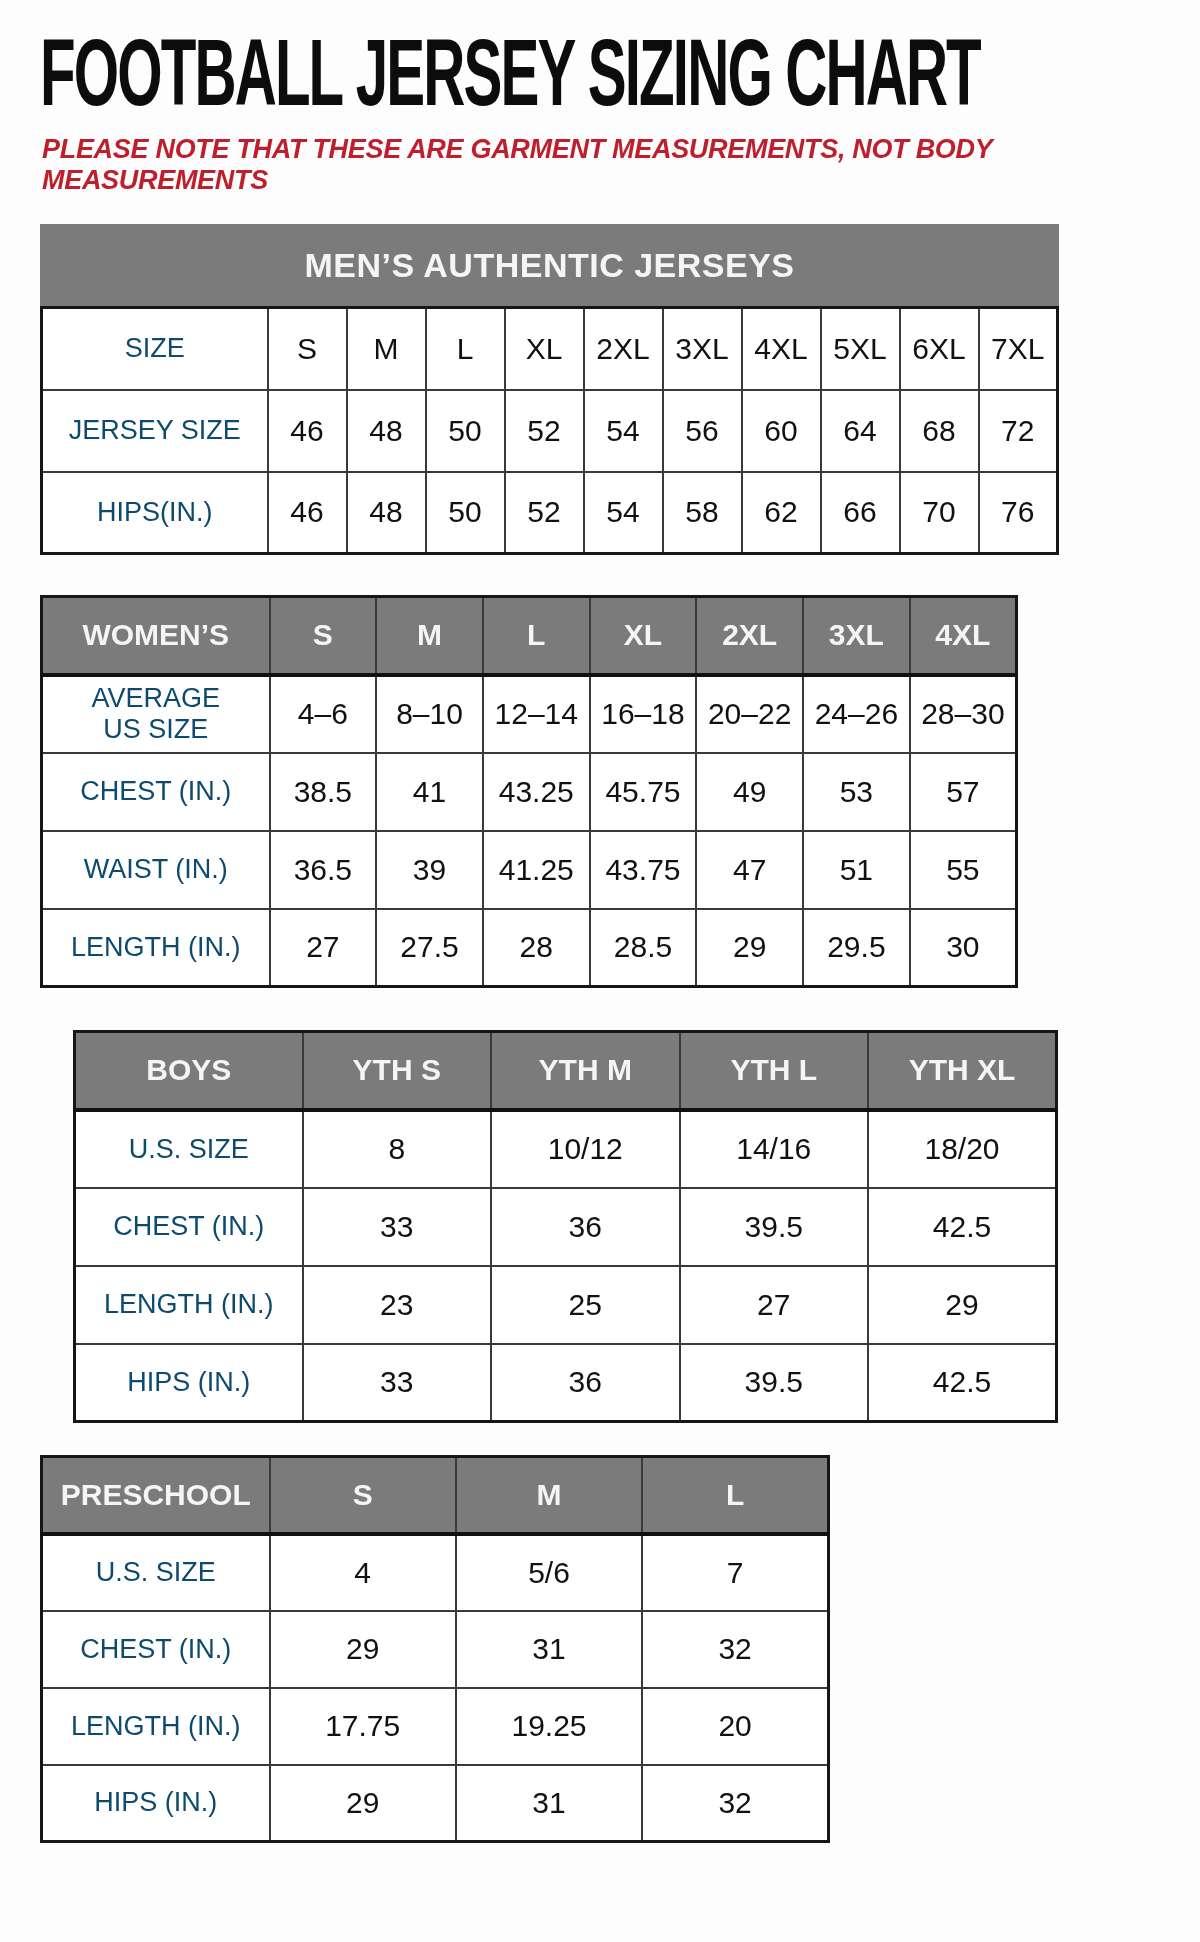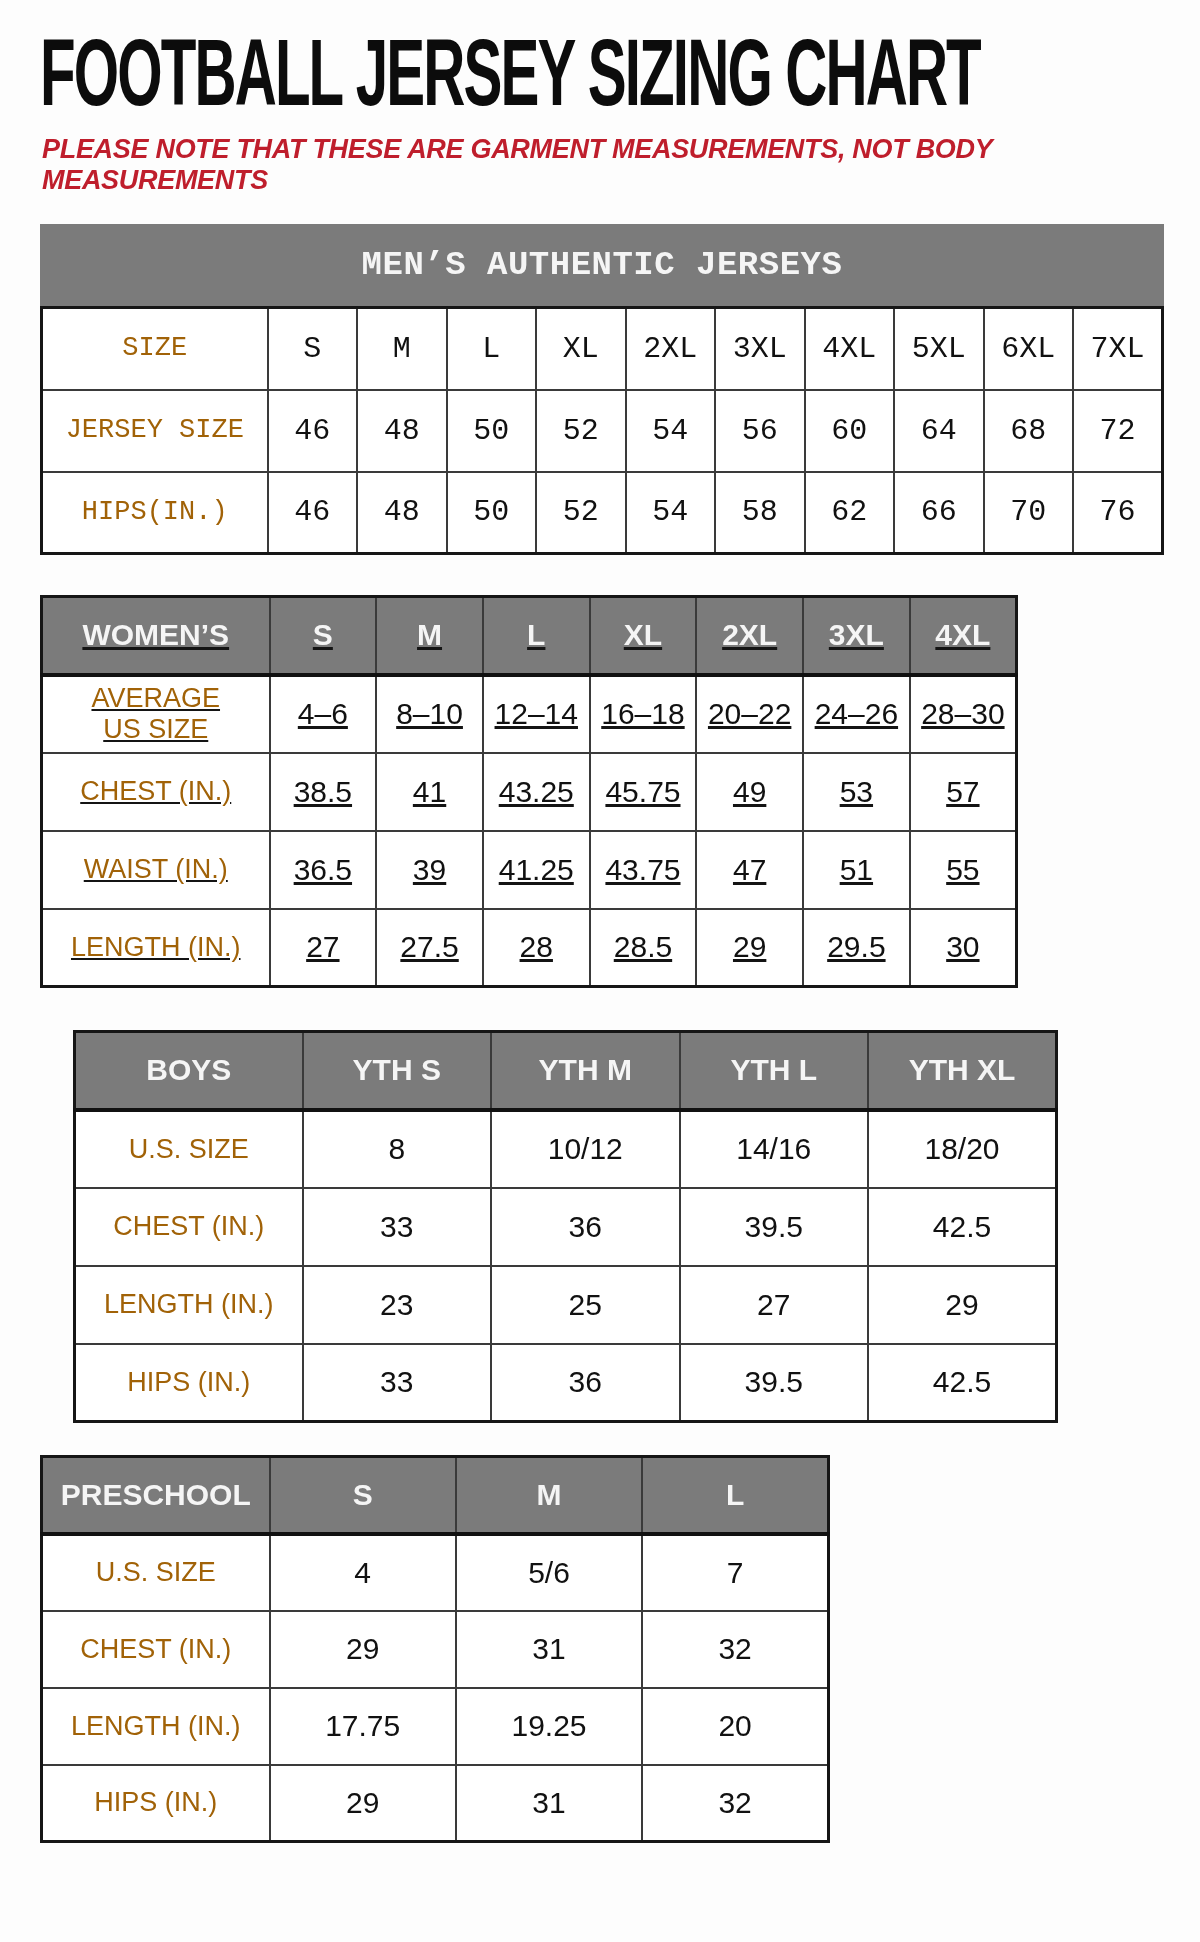--- a/index.html
+++ b/index.html
@@ -70,38 +70,38 @@
   .grid thead th {
     background: #7b7b7b;
     color: #f5f5f5;
     font-size: 30px;
     font-weight: 700;
     border-bottom: 4px solid #111111;
   }
   .grid th.rl {
     font-size: 27px;
     font-weight: 400;
-    color: #a16207;
+    color: #0c4a6e;
     white-space: pre-line;
     line-height: 1.15;
   }
   .grid td {
     font-size: 30px;
     font-weight: 400;
     color: #111111;
   }
 
   
-  .tbl-mens { width: 1124px; font-family: Liberation Mono, monospace; }
+  .tbl-mens { width: 1019px; }
   .tbl-mens col.label-col { width: 226px; }
   .tbl-mens tr { height: 82px; }
 
   .tbl-womens { width: 978px; }
   .tbl-womens col.label-col { width: 228px; }
-  .tbl-womens tr { height: 78px; text-decoration: underline; }
+  .tbl-womens tr { height: 78px; }
 
   .tbl-boys { width: 985px; }
   .tbl-boys col.label-col { width: 228px; }
   .tbl-boys tr { height: 78px; }
 
   .tbl-preschool { width: 790px; }
   .tbl-preschool col.label-col { width: 228px; }
   .tbl-preschool tr { height: 77px; }
 </style>
 </head>

